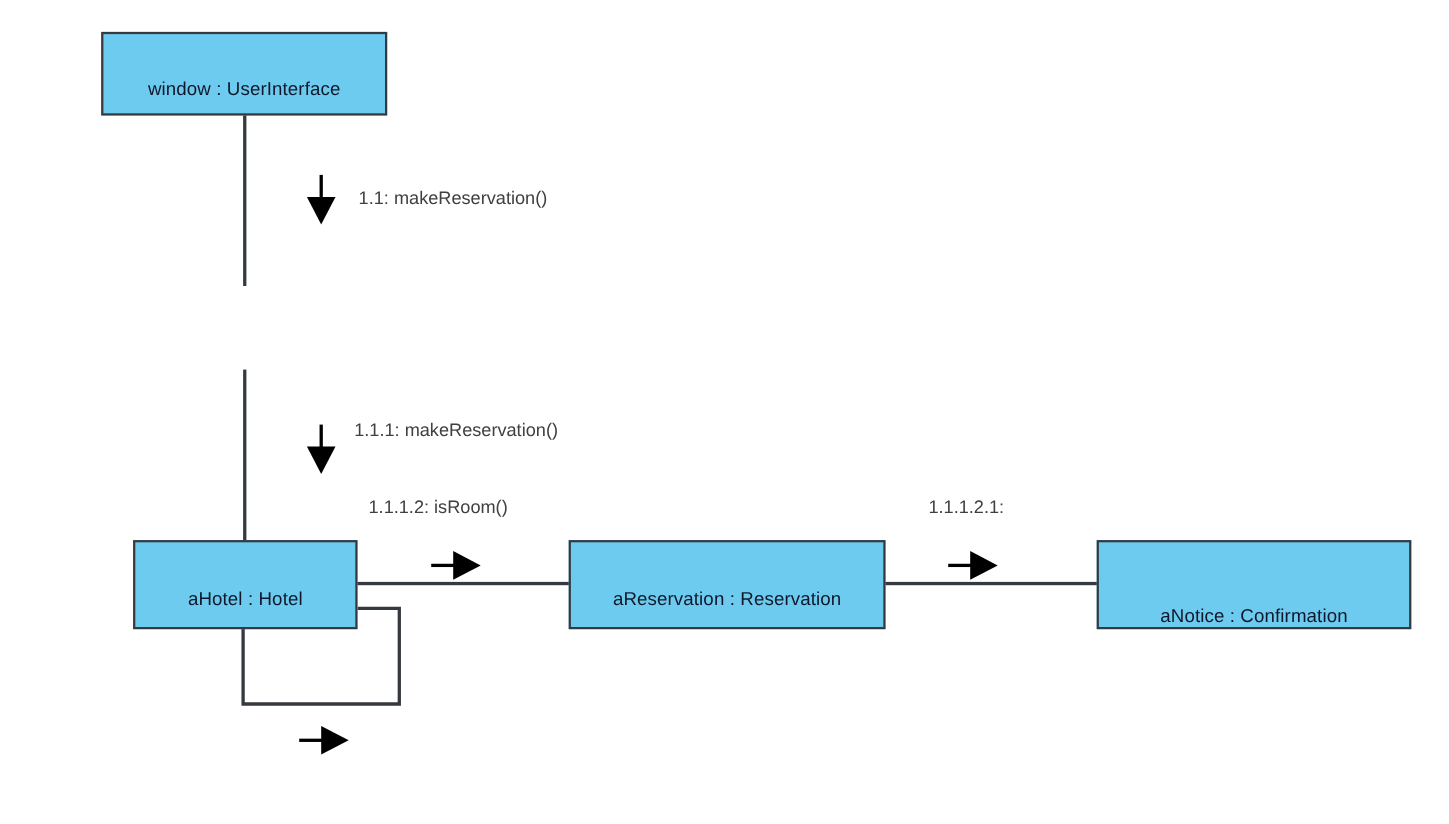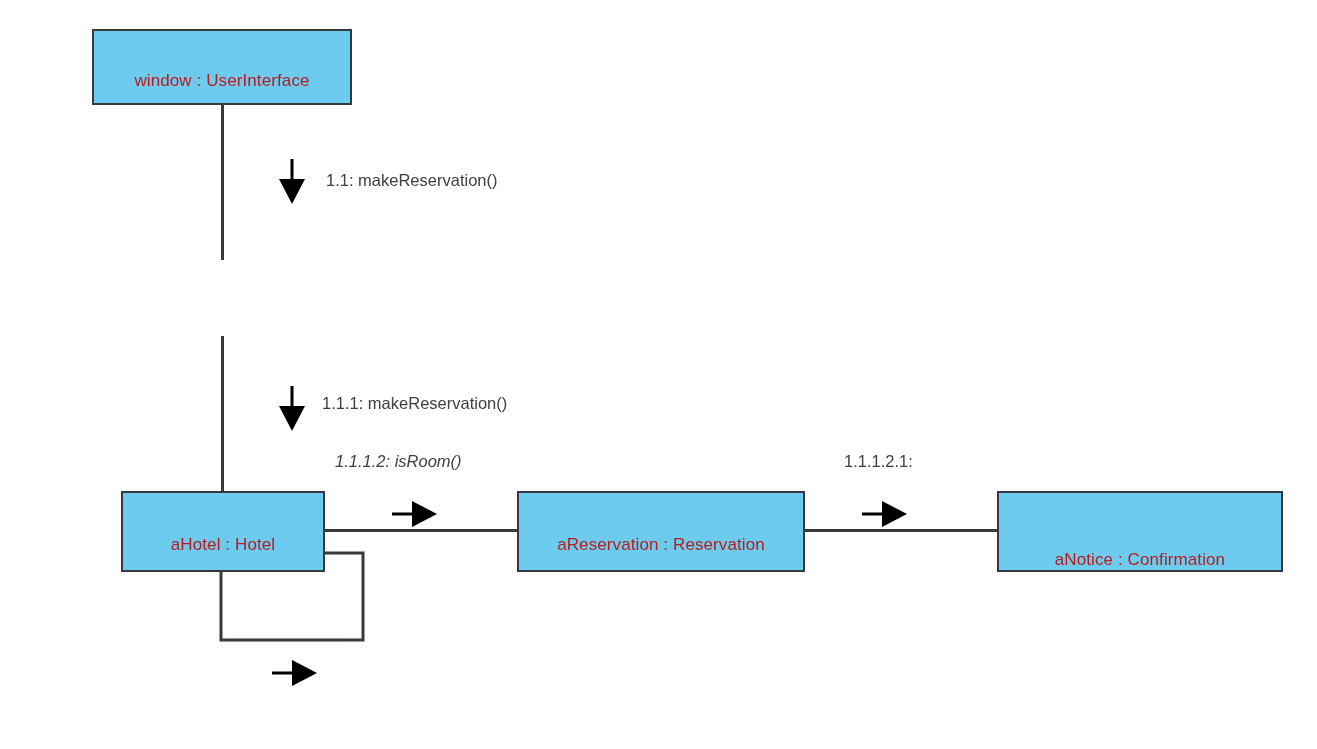--- a/index.html
+++ b/index.html
@@ -24,21 +24,21 @@
     box-sizing: border-box;
     background: #6dcbef;
     border: 2px solid #343a40;
     display: flex;
     align-items: center;
     justify-content: center;
     z-index: 3;
   }
   .lifeline-label {
     font-size: 17px;
-    color: #b91c1c;
+    color: #0f172a;
     letter-spacing: 0.1px;
     white-space: nowrap;
     text-align: center;
     margin-top: 27px;
   }
   .link-line {
     position: absolute;
     background: #343a40;
     z-index: 1;
   }
@@ -114,20 +114,20 @@
     <polygon points="20,1 20,27 45,14" fill="#000000"></polygon>
   </svg>
 
   <svg class="arrow-svg" style="left:272px; top:659px; width:46px; height:28px;" viewBox="0 0 46 28">
     <line x1="0" y1="14" x2="24" y2="14" stroke="#000000" stroke-width="3"></line>
     <polygon points="20,1 20,27 45,14" fill="#000000"></polygon>
   </svg>
 
   <div class="msg-label" style="left:326px; top:171px;">1.1: makeReservation()</div>
 
-  <div class="msg-label" style="left:322px; top:394px;">1.1.1: makeReservation()</div>
+  <div class="msg-label" style="left:322px; top:382px;">1.1.1: makeReservation()</div>
 
-  <div class="msg-label" style="left:335px; top:452px;font-style:italic;">1.1.1.2: isRoom()</div>
+  <div class="msg-label" style="left:335px; top:452px;">1.1.1.2: isRoom()</div>
 
   <div class="msg-label" style="left:844px; top:452px;">1.1.1.2.1:</div>
 
 
 </div>
 
 </body></html>

